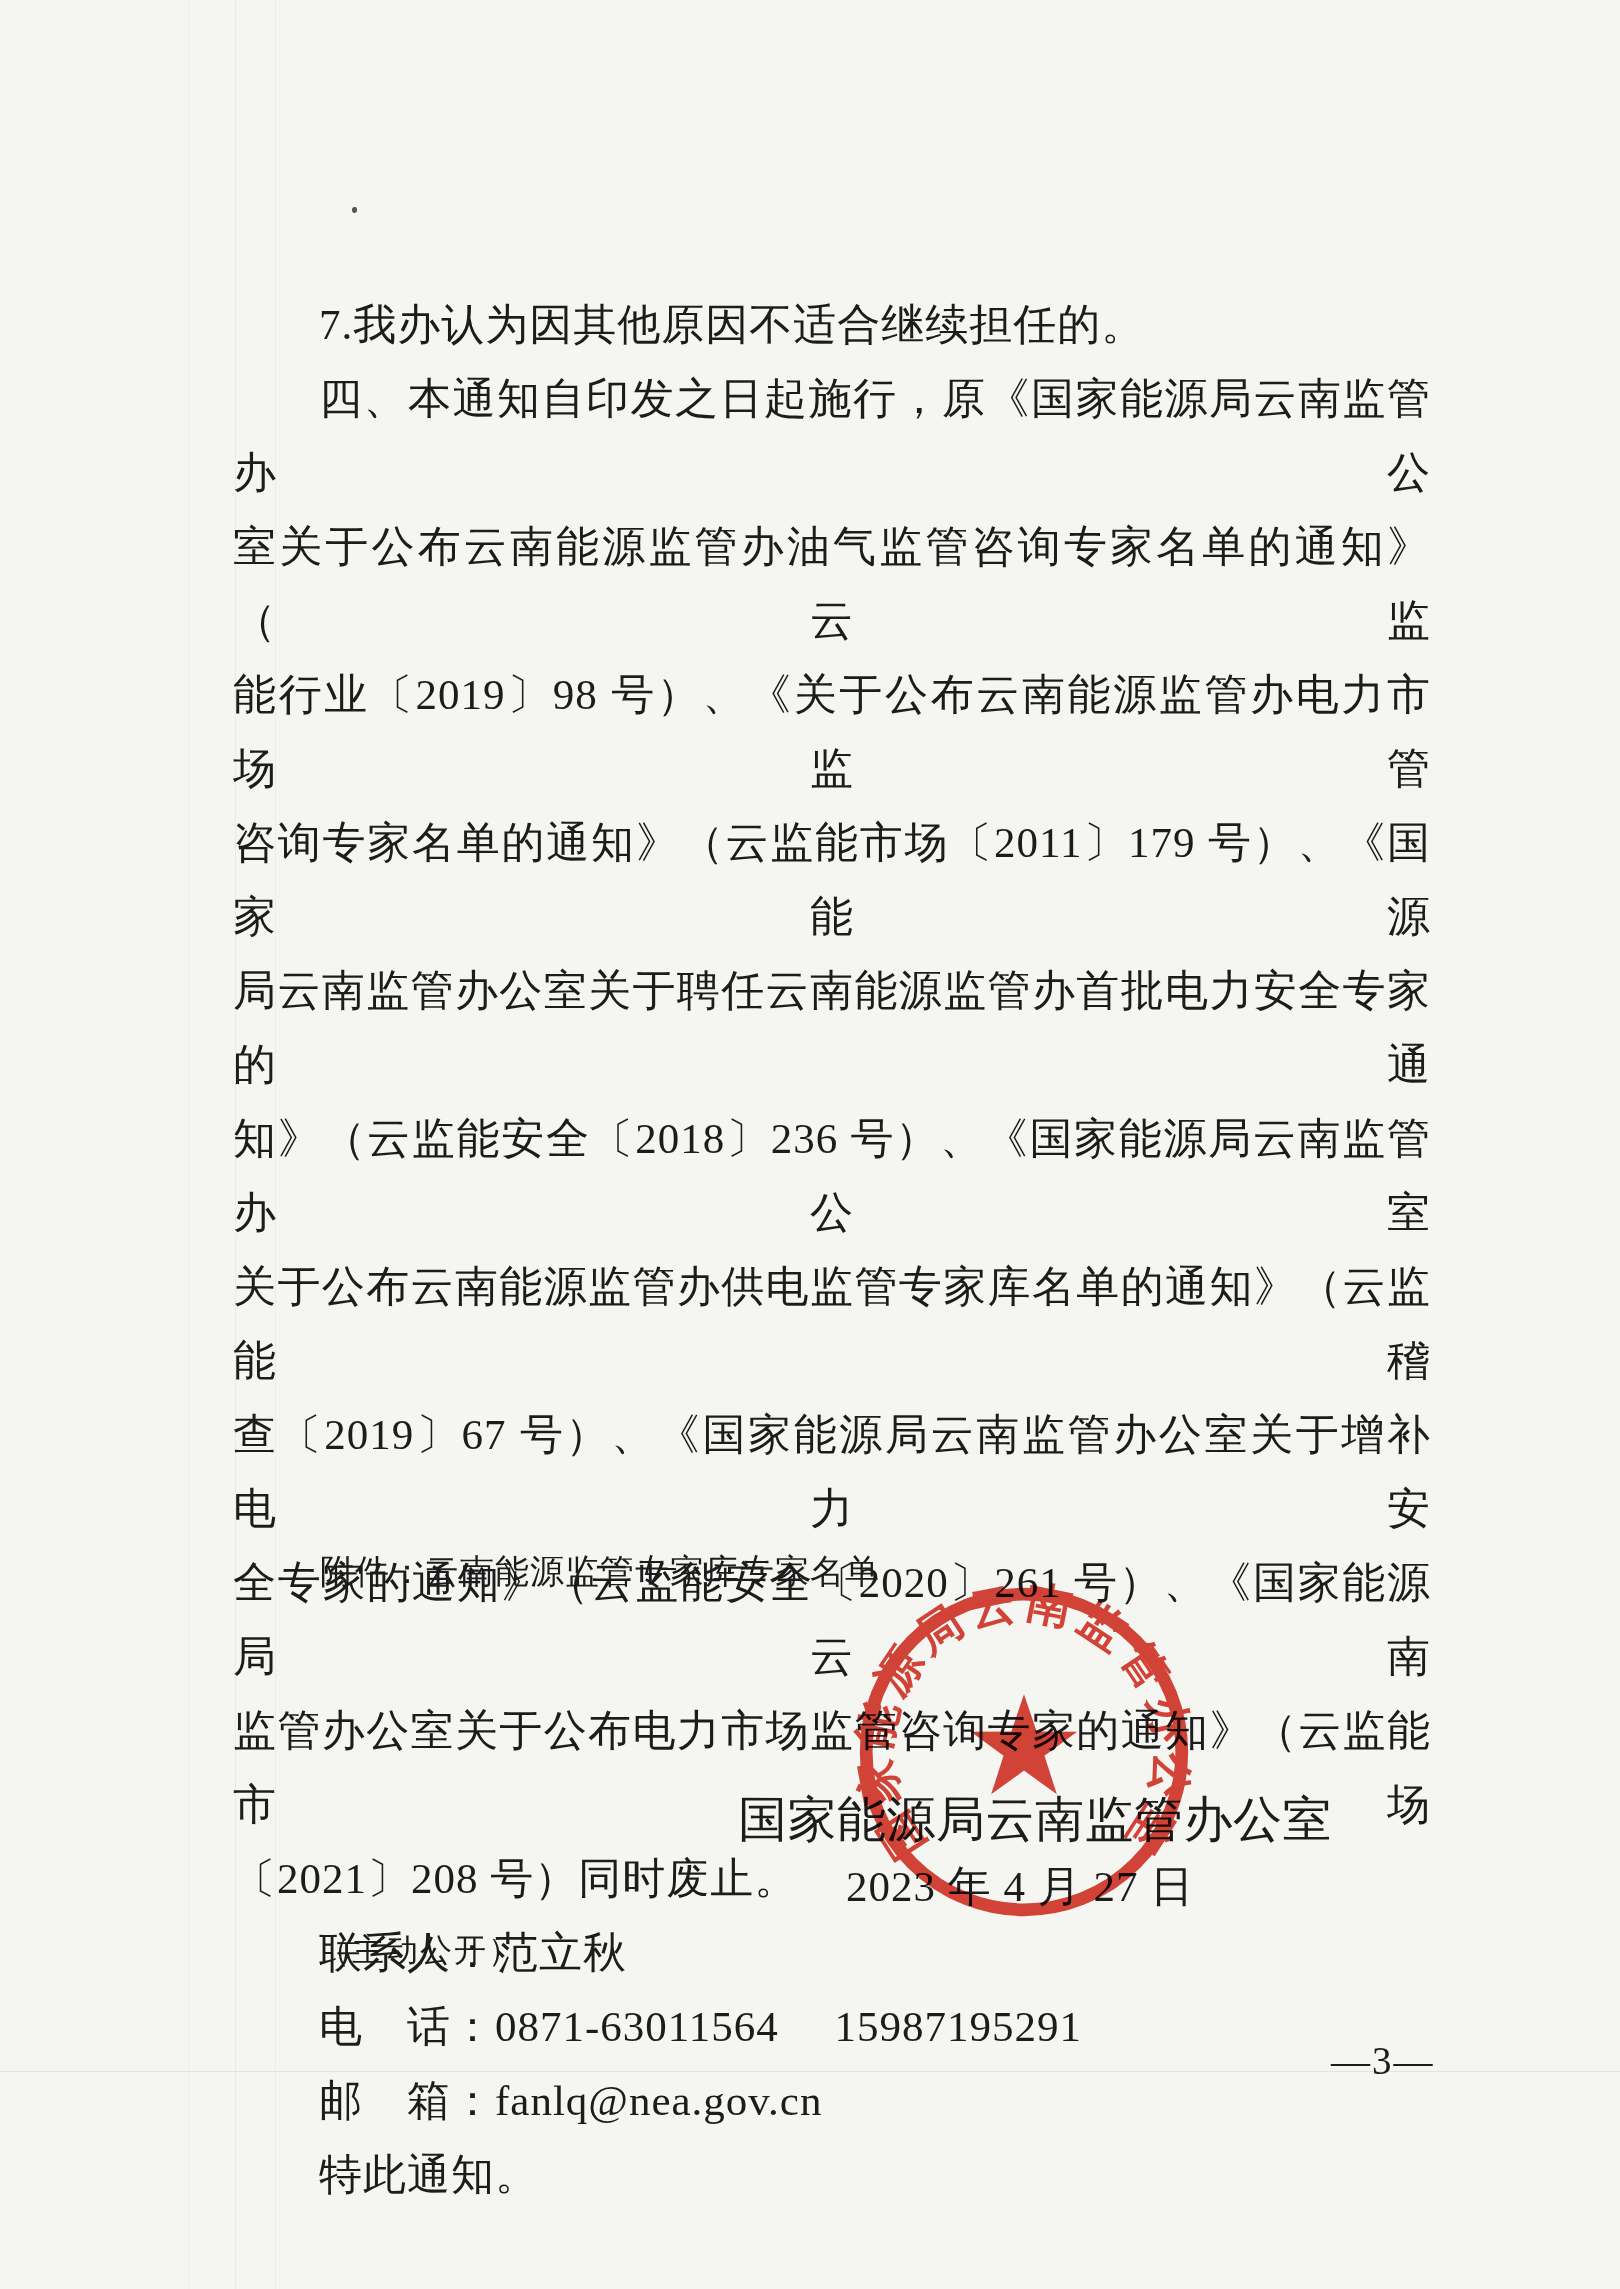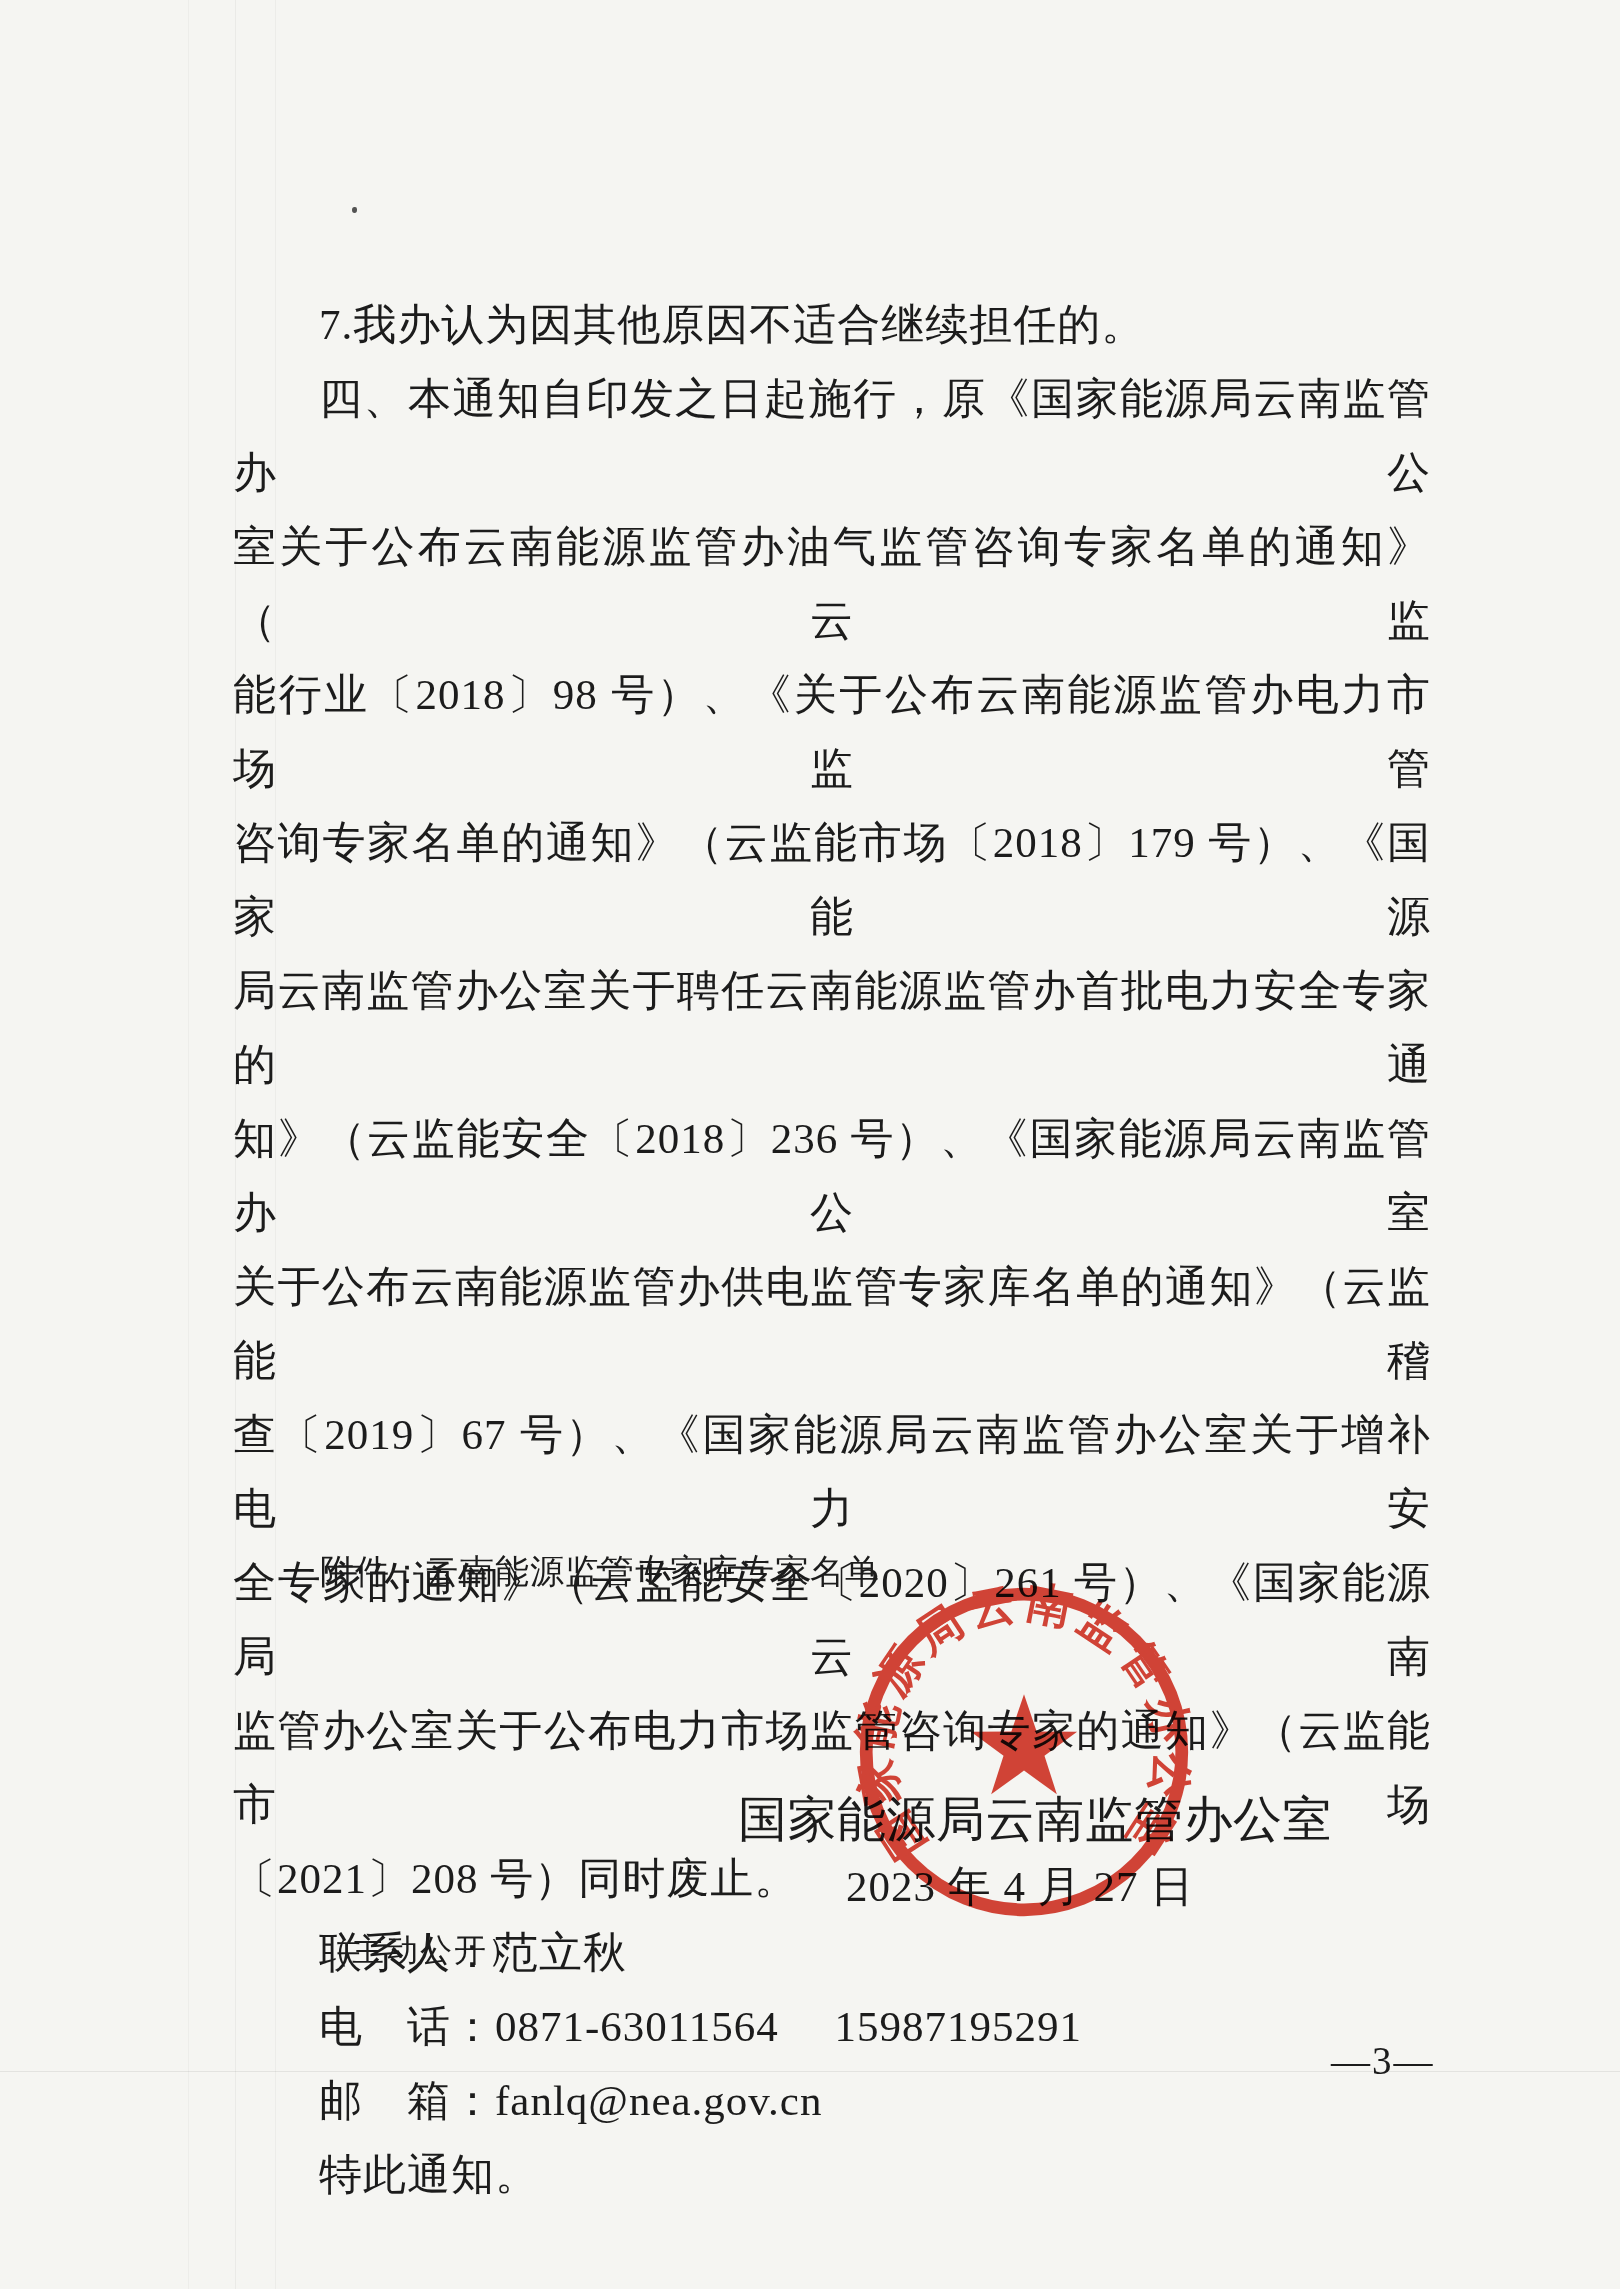--- a/index.html
+++ b/index.html
@@ -63,22 +63,22 @@
   <div class="crease-v" style="left:188px;opacity:.03;"></div>
   <div class="crease-v" style="left:235px;opacity:.045;"></div>
   <div class="crease-v" style="left:275px;opacity:.035;"></div>
   <div class="crease-h" style="top:2071px;opacity:.07;"></div>
   <div class="speck" style="left:352px;top:207px;"></div>
 
   <div class="body-text">
     <div class="line indent">7.我办认为因其他原因不适合继续担任的。</div>
     <div class="line indent fill">四、本通知自印发之日起施行，原《国家能源局云南监管办公</div>
     <div class="line fill">室关于公布云南能源监管办油气监管咨询专家名单的通知》（云监</div>
-    <div class="line fill">能行业〔2018〕98 号）、《关于公布云南能源监管办电力市场监管</div>
-    <div class="line fill">咨询专家名单的通知》（云监能市场〔2018〕179 号）、《国家能源</div>
+    <div class="line fill">能行业〔2019〕98 号）、《关于公布云南能源监管办电力市场监管</div>
+    <div class="line fill">咨询专家名单的通知》（云监能市场〔2011〕179 号）、《国家能源</div>
     <div class="line fill">局云南监管办公室关于聘任云南能源监管办首批电力安全专家的通</div>
     <div class="line fill">知》（云监能安全〔2018〕236 号）、《国家能源局云南监管办公室</div>
     <div class="line fill">关于公布云南能源监管办供电监管专家库名单的通知》（云监能稽</div>
     <div class="line fill">查〔2019〕67 号）、《国家能源局云南监管办公室关于增补电力安</div>
     <div class="line fill">全专家的通知》（云监能安全〔2020〕261 号）、《国家能源局云南</div>
     <div class="line fill">监管办公室关于公布电力市场监管咨询专家的通知》（云监能市场</div>
     <div class="line">〔2021〕208 号）同时废止。</div>
     <div class="line indent">联系人：范立秋</div>
     <div class="line indent">电　话：0871-63011564　 15987195291</div>
     <div class="line indent">邮　箱：fanlq@nea.gov.cn</div>

